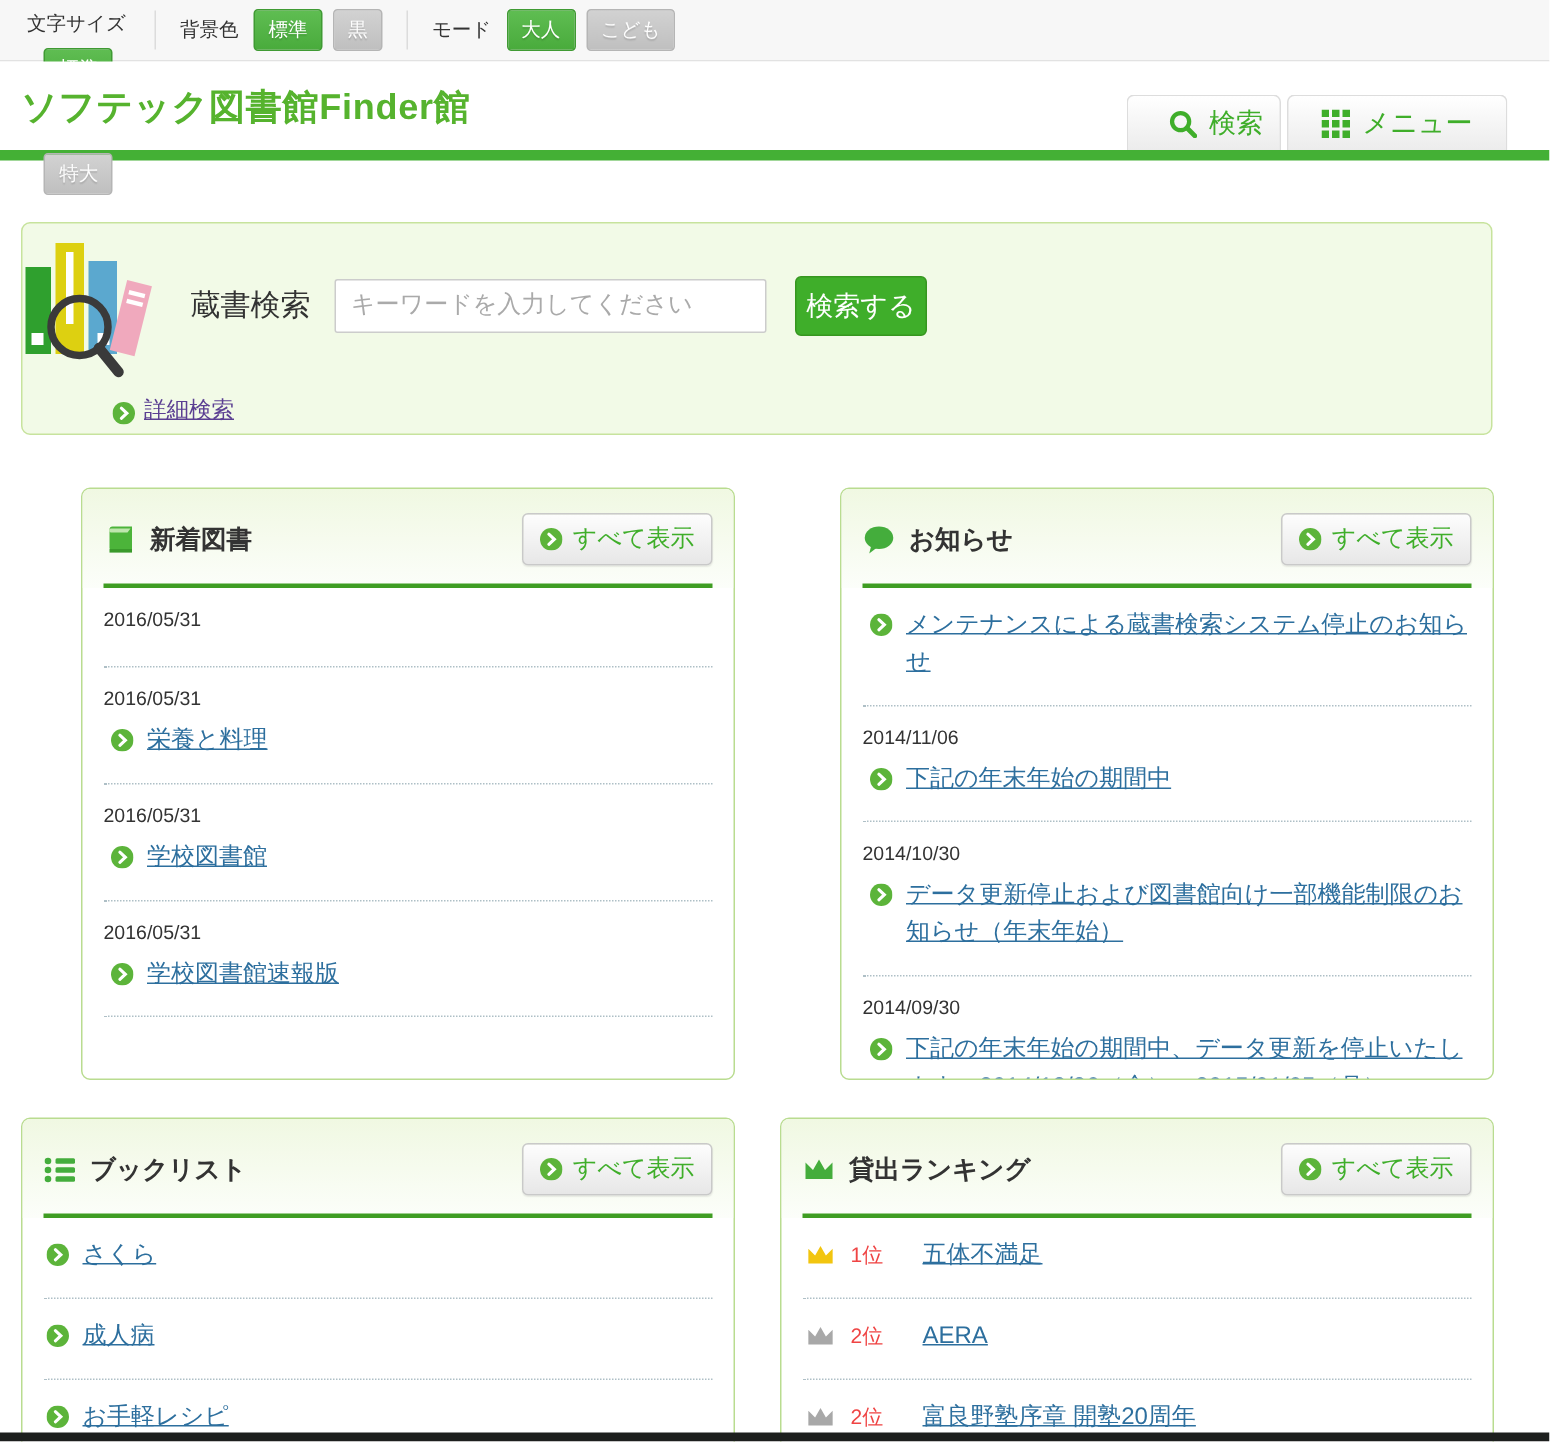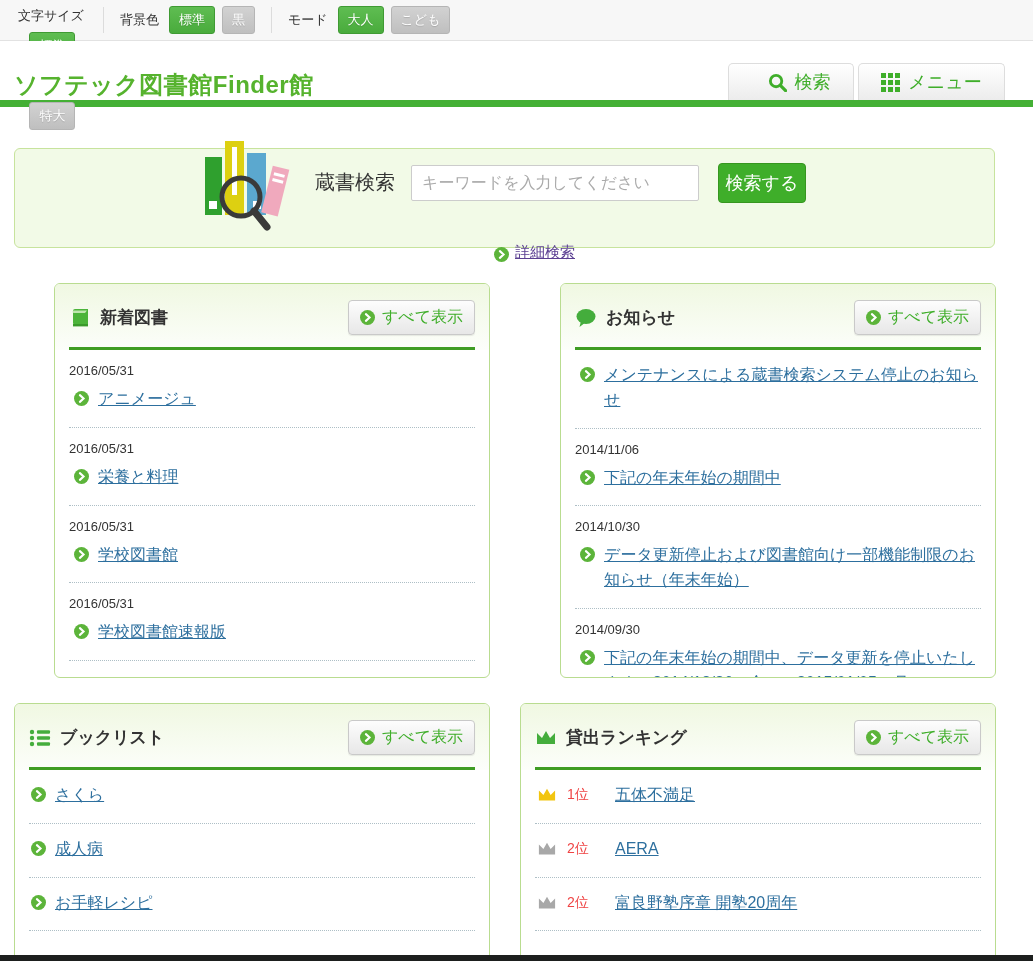--- a/index.html
+++ b/index.html
@@ -21,38 +21,38 @@
     font-size:13px; padding:4px 9px; border-radius:3px; cursor:pointer;
     border:1px solid #b5b5b5; background:linear-gradient(#d2d2d2,#bfbfbf); color:#fdfdfd;
     text-shadow:0 1px 1px rgba(0,0,0,.15);
   }
   .tb-btn.active {
     border:1px solid #3f9a33; background:linear-gradient(#5fbd52,#49ab3c); color:#fff;
   }
   
   .header { height:59px; background:#fff; position:relative; }
   .site-title {
-    position:absolute; left:14px; top:28px;
+    position:absolute; left:14px; top:14px;
     font-size:24px; font-weight:bold; color:#56b32e; letter-spacing:.5px;
   }
   .header-tabs { position:absolute; right:28px; bottom:0; display:flex; gap:4px; }
   .header-tab {
     height:37px; display:flex; align-items:center; justify-content:center; gap:8px;
     border:1px solid #ddd; border-bottom:none; border-radius:5px 5px 0 0;
     background:linear-gradient(#ffffff,#ececec);
     color:#3fae2a; font-size:18px; cursor:pointer;
   }
-  .header-tab.search-tab { width:126px;padding-left:16px; }
+  .header-tab.search-tab { width:103px;padding-left:16px; }
   .header-tab.menu-tab  { width:147px; }
   .green-bar { height:7px; background:#44b035; }
   
   .search-panel {
-    margin:41px 52px 0 14px; width:981px; height:100px;
+    margin:41px 52px 0 14px; width:981px; height:142px;
     background:#f2fae7; border:1px solid #c7e39d; border-radius:6px;
-    display:flex; flex-direction:column; align-items:center; justify-content:center;
+    display:flex; flex-direction:column; align-items:flex-start; justify-content:center;
   }
   .search-row { display:flex; align-items:center; justify-content:center; }
   .search-illustration { width:88px; height:96px; margin-right:24px; }
   .search-label { font-size:20px; color:#333; margin-right:16px; }
   .search-input {
     width:288px; height:36px; border:1px solid #ccc; border-radius:2px;
     font-size:16px; padding:0 10px; color:#333; background:#fff;
     font-family:"Liberation Sans","DejaVu Sans",sans-serif;
   }
   .search-input::placeholder { color:#aaa; }
@@ -196,27 +196,20 @@
             <path d="M6.3 4.4 L10.2 8 L6.3 11.6" stroke="#fff" stroke-width="2.2" fill="none" stroke-linecap="round"></path>
           </svg>
           <span>すべて表示</span>
         </button>
       </div>
       <div class="panel-underline"></div>
     </div>
     <div class="panel-body">
       <div class="list-item">
         <div class="item-date">2016/05/31</div>
-        <div class="item-link-row">
-          <svg class="arrow-icon" viewBox="0 0 16 16">
-              <circle cx="8" cy="8" r="8" fill="#5cb43a"></circle>
-              <path d="M6.3 4.4 L10.2 8 L6.3 11.6" stroke="#fff" stroke-width="2.2" fill="none" stroke-linecap="round"></path>
-            </svg>
-          <a class="item-link">アニメージュ</a>
-        </div>
       </div>
       <div class="list-item">
         <div class="item-date">2016/05/31</div>
         <div class="item-link-row">
           <svg class="arrow-icon" viewBox="0 0 16 16">
               <circle cx="8" cy="8" r="8" fill="#5cb43a"></circle>
               <path d="M6.3 4.4 L10.2 8 L6.3 11.6" stroke="#fff" stroke-width="2.2" fill="none" stroke-linecap="round"></path>
             </svg>
           <a class="item-link">栄養と料理</a>
         </div>

